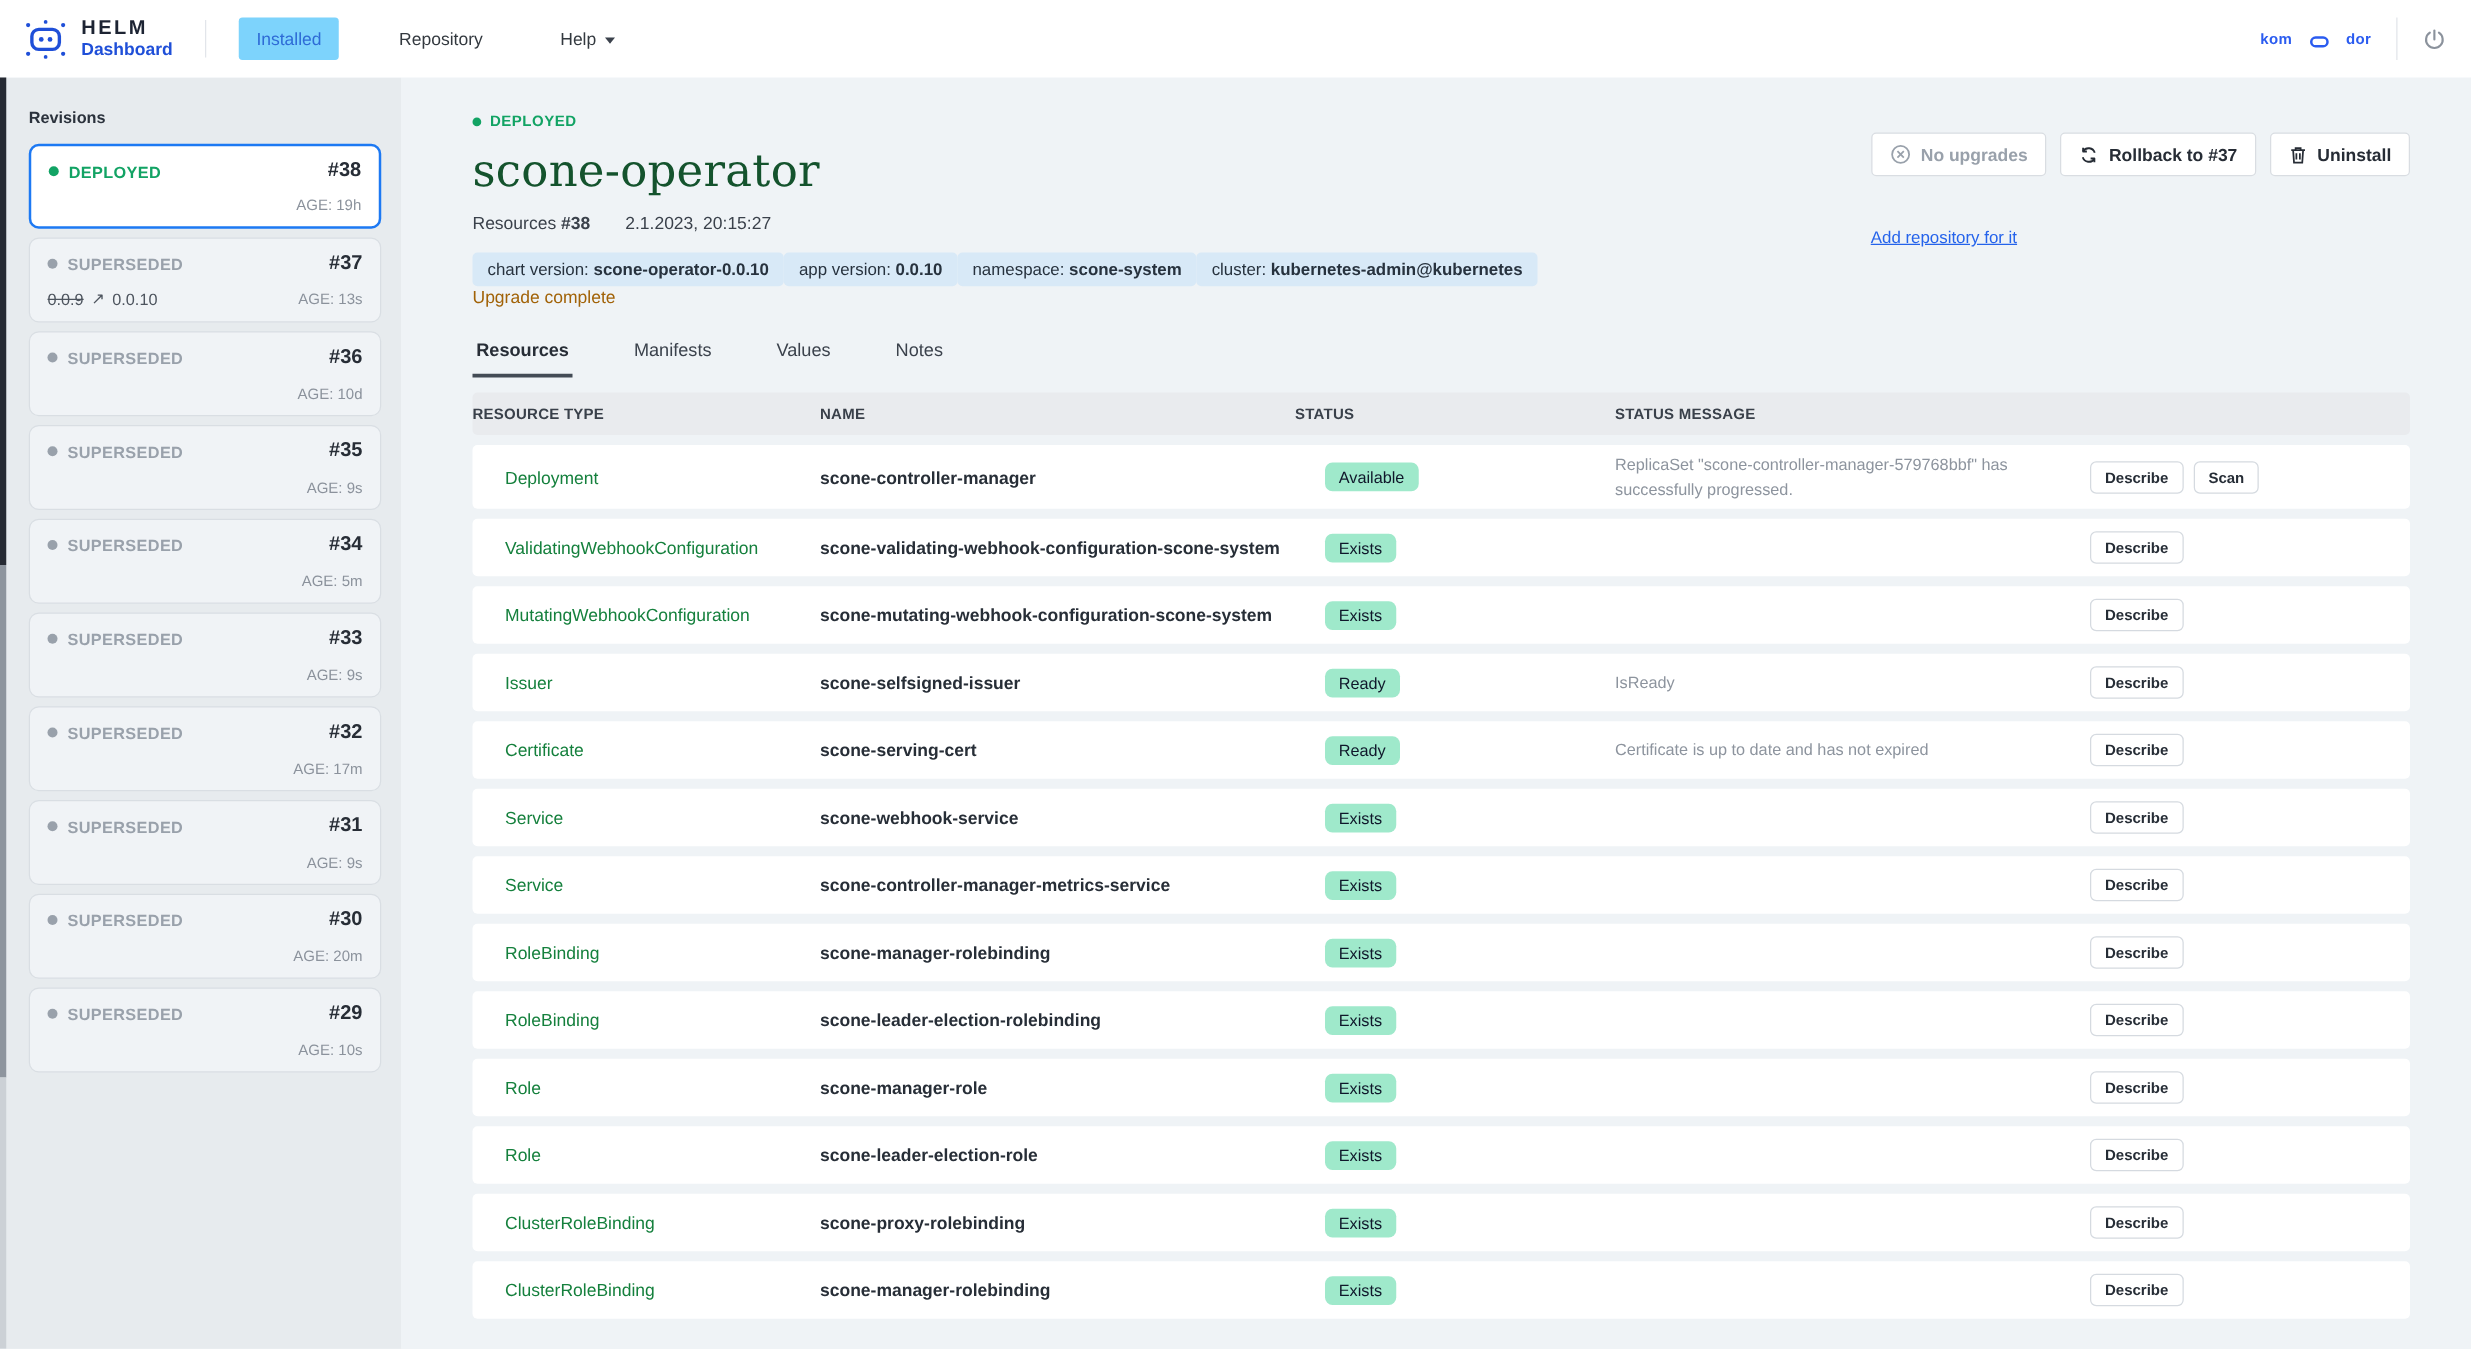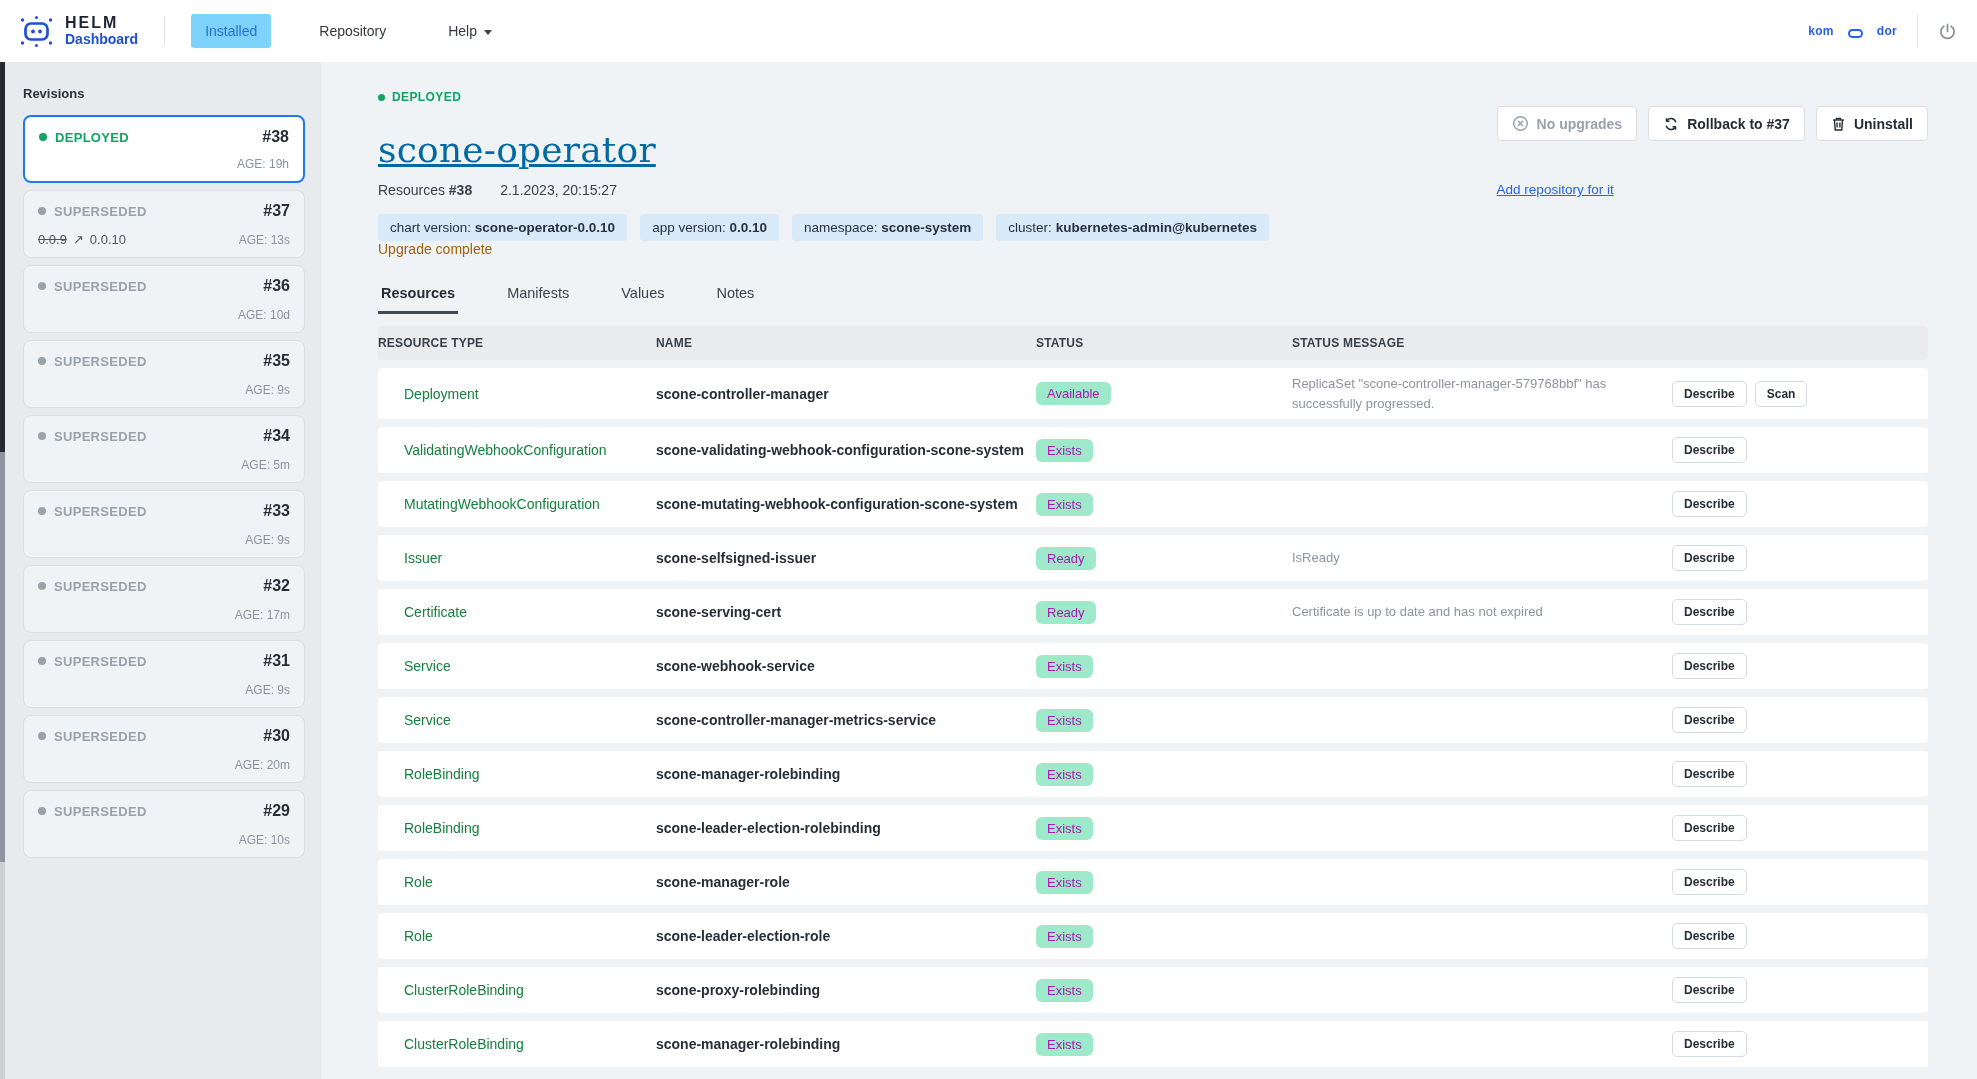--- a/index.html
+++ b/index.html
@@ -45,24 +45,24 @@
   .rev-version { font-size:13px; color:#4d545e; display:flex; gap:6px; align-items:center; }
   .rev-version .old { text-decoration:line-through; }
   .rev-age { font-size:12px; color:#8b929c; margin-left:auto; }
 
   
   .main { flex:1; background:#eff3f6; padding:28px 49px 0 57px; overflow:hidden; }
   .main-top { display:flex; align-items:flex-start; }
   .mt-left { flex:1; }
   .deployed-badge { display:flex; align-items:center; gap:7px; font-size:12px; font-weight:700; letter-spacing:0.4px; color:#12a364; }
   .deployed-badge .dot-g { width:7px; height:7px; border-radius:50%; background:#12a364; }
-  .page-title { font-family:"DejaVu Serif","Liberation Serif",serif; font-size:36px; font-weight:500; color:#0369a1; margin:25px 0 12px; letter-spacing:0.2px;text-decoration:underline; }
+  .page-title { font-family:"DejaVu Serif","Liberation Serif",serif; font-size:36px; font-weight:500; color:#14532d; margin:13px 0 12px; letter-spacing:0.2px; }
   .rev-line { font-size:14px; color:#3a414b; display:flex; gap:28px; }
   .rev-line b { font-weight:700; }
-  .chips { display:flex; gap:13px; margin-top:16px; }
+  .chips { display:flex; margin-top:16px; }
   .chip { background:#d8e9f7; border-radius:4px; padding:6px 12px; font-size:13.5px; color:#27323e; white-space:nowrap; }
   .chip b { font-weight:700; }
   .upgrade-status { font-size:14px; color:#a16207; }
   .mt-right { display:flex; flex-direction:column; align-items:flex-start; margin-top:16px;gap:32px; }
   .btn-row { display:flex; gap:11px; }
   .btn { display:flex; align-items:center; gap:8px; background:#fff; border:1px solid #d9dde2; border-radius:4px; padding:8px 14px; font-size:14px; font-weight:700; color:#262c35; cursor:pointer; white-space:nowrap; font-family:inherit; }
   .btn.disabled { color:#99a1ab; cursor:default; }
   .add-repo-link { margin-top:9px; font-size:13.5px; font-weight:500; color:#2563eb; text-decoration:underline; cursor:pointer; }
 
   
@@ -72,21 +72,21 @@
 
   
   .table { margin-top:12px; width:1550px; }
   .tgrid { display:grid; grid-template-columns:278px 380px 256px 380px 1fr; align-items:center; }
   .thead { background:#e9ebee; border-radius:4px; height:34px; font-size:12px; font-weight:700; color:#39404a; letter-spacing:0.2px; }
   .thead > div { padding-left:0; }
   .c-type { padding-left:26px; }
   .trow { background:#ffffff; border-radius:4px; margin-top:8px; min-height:46px; padding:6px 0; font-size:14px; }
   .cell-type { color:#15803d; }
   .cell-name { font-weight:700; color:#272e37; }
-  .badge { display:inline-block; background:#9fe9cb; color:#a21caf; border-radius:6px; padding:4px 11px; font-size:13px; }
+  .badge { display:inline-block; background:#9fe9cb; color:#0f172a; border-radius:6px; padding:4px 11px; font-size:13px;margin-left:24px; }
   .cell-msg { font-size:13px; color:#8d949e; line-height:1.5; max-width:345px; padding-right:14px; }
   .cell-actions { display:flex; gap:8px; padding-right:16px; }
   .row-btn { background:#fff; border:1px solid #d5dae0; border-radius:5px; padding:5px 11px; font-size:12px; font-weight:700; color:#262d36; cursor:pointer; font-family:inherit; white-space:nowrap; }
 
   svg { display:block; }
 </style>
 </head>
 <body>
 
 <header class="topbar">

